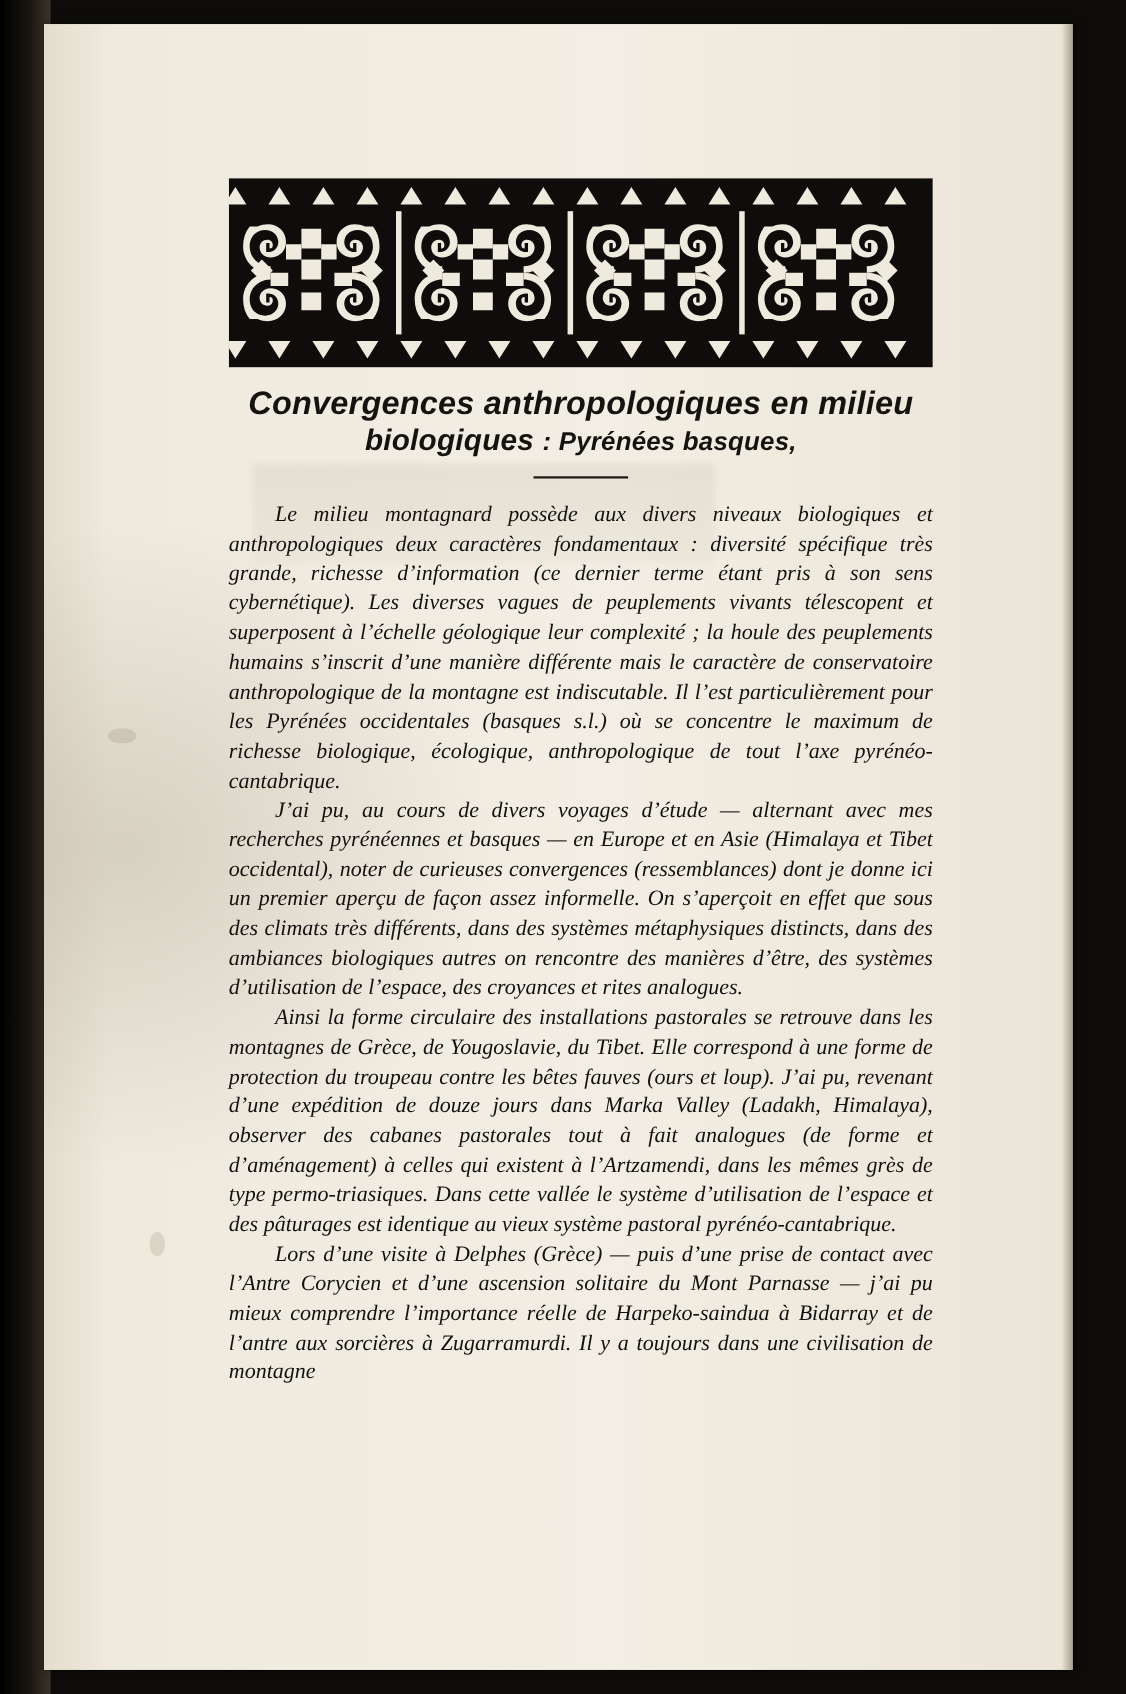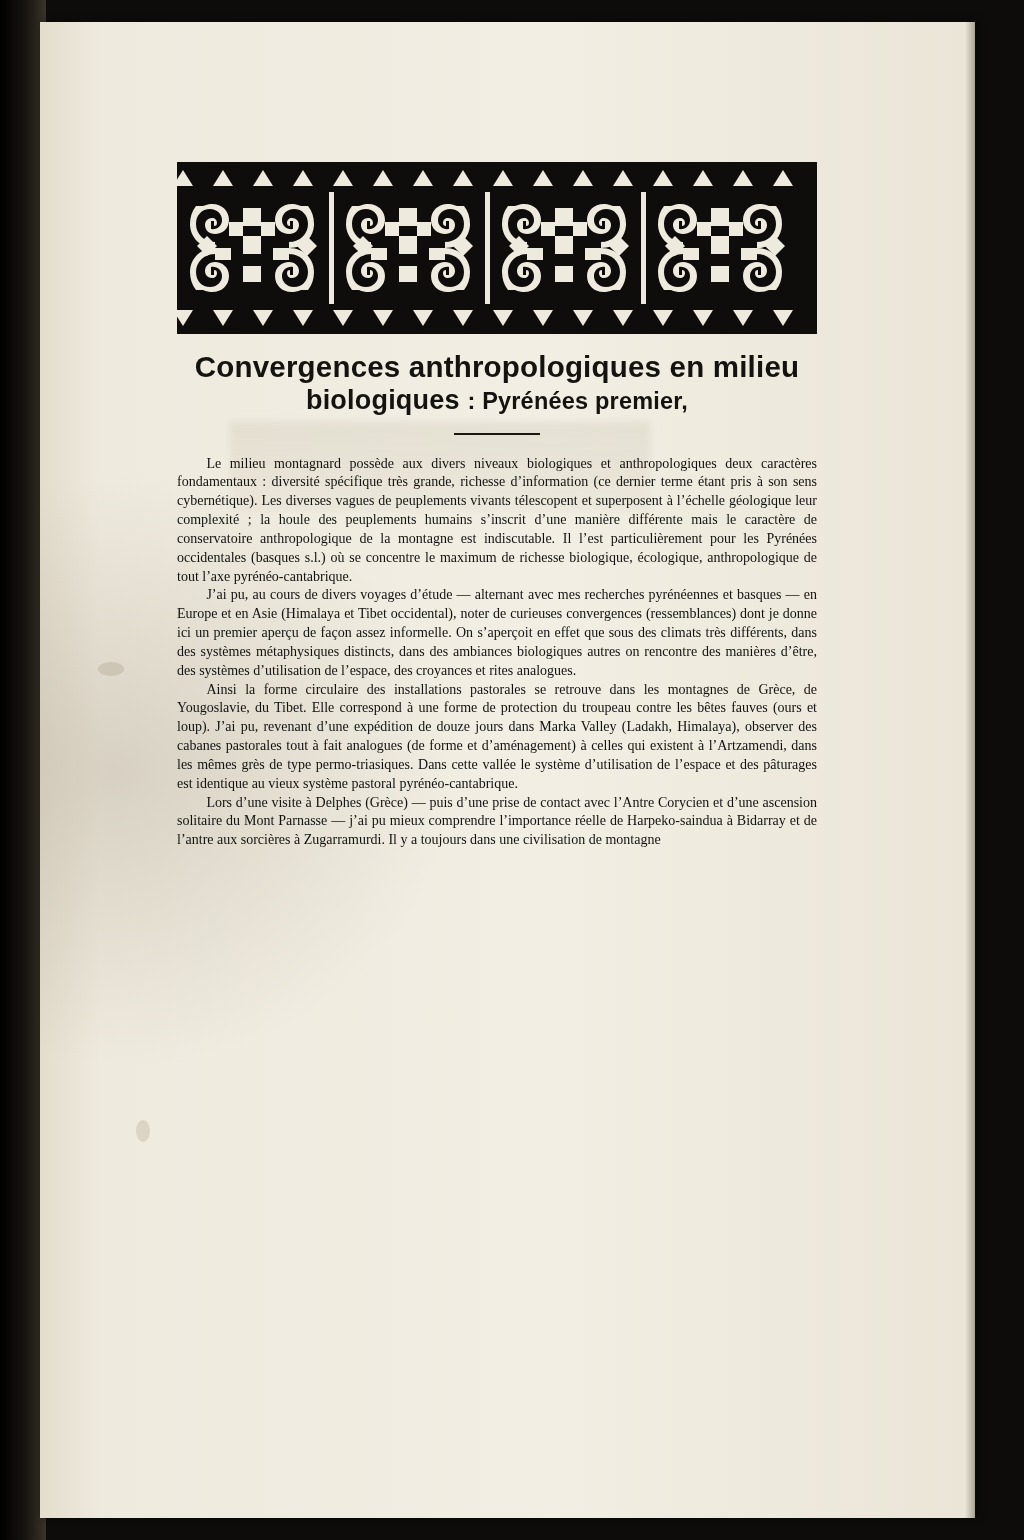--- a/index.html
+++ b/index.html
@@ -47,23 +47,24 @@
     position: absolute;
     right: 0;
     top: 0;
     width: 10px;
     height: 100%;
     background: linear-gradient(to right, rgba(160,150,125,0.0), rgba(90,82,62,0.45));
   }
 
   #content {
     position: absolute;
-    left: 137px;
+    left: 168px;
     top: 140px;
     width: 640px;
+    font-style: italic;
   }
 
   
   #ornament {
     width: 640px;
     height: 172px;
     display: block;
   }
 
   
@@ -86,21 +87,21 @@
   #title-rule {
     width: 86px;
     height: 2px;
     background: #1a1712;
     margin: 16px auto 20px auto;
   }
 
   
   #body-text {
     font-family: "Liberation Serif", serif;
-    font-size: 14px;
+    font-size: 20px;
     line-height: 1.345;
     color: #121110;
     text-align: justify;
     text-justify: inter-word;
   }
   #body-text p {
     margin: 0;
     text-indent: 2.1em;
   }
   #body-text p + p { margin-top: 0px; }
@@ -291,21 +292,21 @@
           <rect x="308" y="30" width="5" height="112"></rect>
           <rect x="464" y="30" width="5" height="112"></rect>
         </g>
       </g>
     </svg>
 
     <div id="title-block">
       <div class="title-line" id="title-line-1">Convergences anthropologiques en milieu</div>
       <div class="title-line" id="title-line-2">
         <span>biologiques</span>
-        <span class="t-small">: Pyrénées premier,</span>
+        <span class="t-small">: Pyrénées basques,</span>
       </div>
     </div>
 
     <div id="title-rule"></div>
 
     <div id="body-text">
       <p>Le milieu montagnard possède aux divers niveaux biologiques et anthropologiques deux caractères fondamentaux : diversité spécifique très grande, richesse d’information (ce dernier terme étant pris à son sens cybernétique). Les diverses vagues de peuplements vivants télescopent et superposent à l’échelle géologique leur complexité ; la houle des peuplements humains s’inscrit d’une manière différente mais le caractère de conservatoire anthropologique de la montagne est indiscutable. Il l’est particulièrement pour les Pyrénées occidentales (basques s.l.) où se concentre le maximum de richesse biologique, écologique, anthropologique de tout l’axe pyrénéo-cantabrique.</p>
       <p>J’ai pu, au cours de divers voyages d’étude — alternant avec mes recherches pyrénéennes et basques — en Europe et en Asie (Himalaya et Tibet occidental), noter de curieuses convergences (ressemblances) dont je donne ici un premier aperçu de façon assez informelle. On s’aperçoit en effet que sous des climats très différents, dans des systèmes métaphysiques distincts, dans des ambiances biologiques autres on rencontre des manières d’être, des systèmes d’utilisation de l’espace, des croyances et rites analogues.</p>
       <p>Ainsi la forme circulaire des installations pastorales se retrouve dans les montagnes de Grèce, de Yougoslavie, du Tibet. Elle correspond à une forme de protection du troupeau contre les bêtes fauves (ours et loup). J’ai pu, revenant d’une expédition de douze jours dans Marka Valley (Ladakh, Himalaya), observer des cabanes pastorales tout à fait analogues (de forme et d’aménagement) à celles qui existent à l’Artzamendi, dans les mêmes grès de type permo-triasiques. Dans cette vallée le système d’utilisation de l’espace et des pâturages est identique au vieux système pastoral pyrénéo-cantabrique.</p>
       <p>Lors d’une visite à Delphes (Grèce) — puis d’une prise de contact avec l’Antre Corycien et d’une ascension solitaire du Mont Parnasse — j’ai pu mieux comprendre l’importance réelle de Harpeko-saindua à Bidarray et de l’antre aux sorcières à Zugarramurdi. Il y a toujours dans une civilisation de montagne</p>

